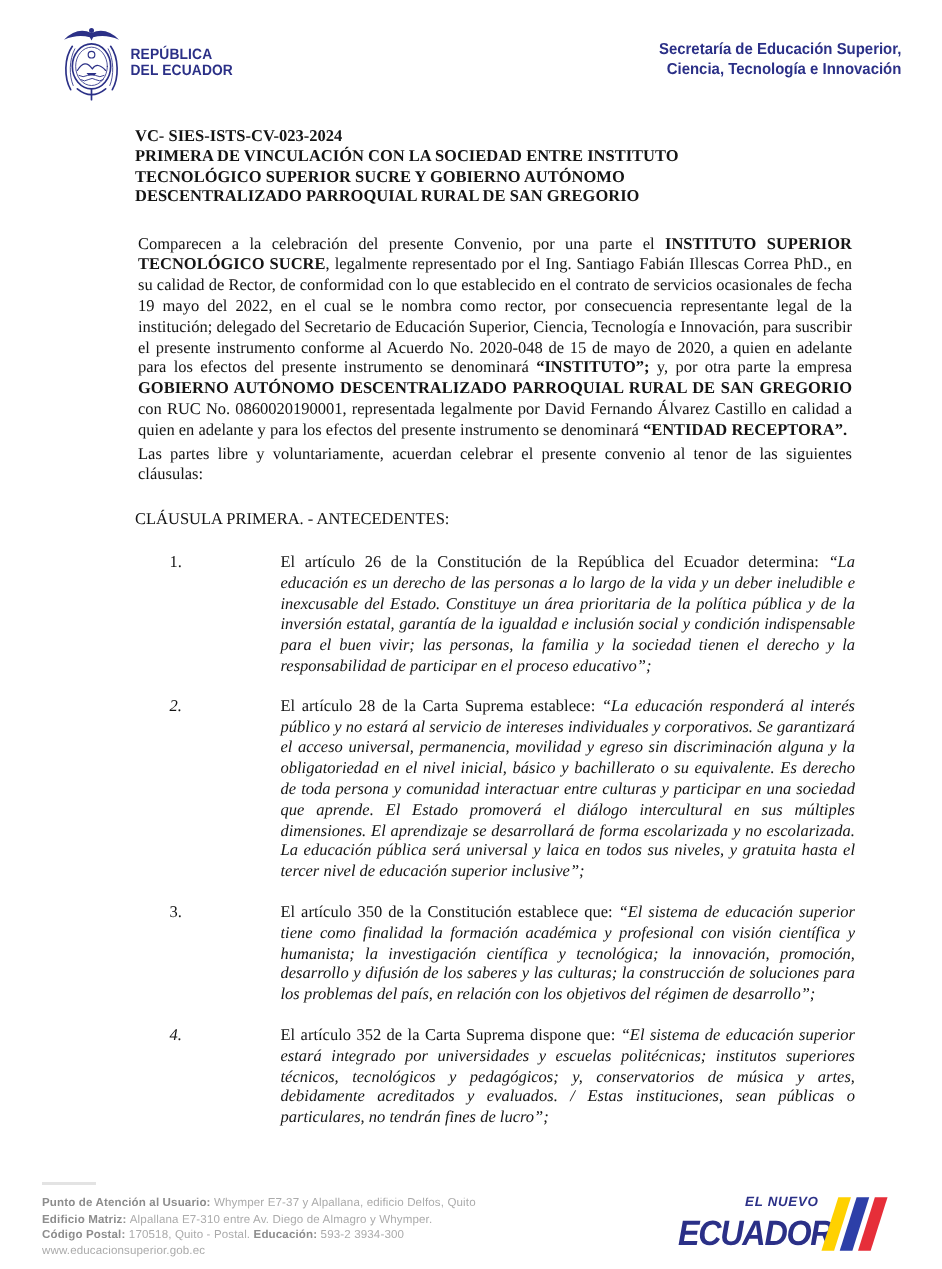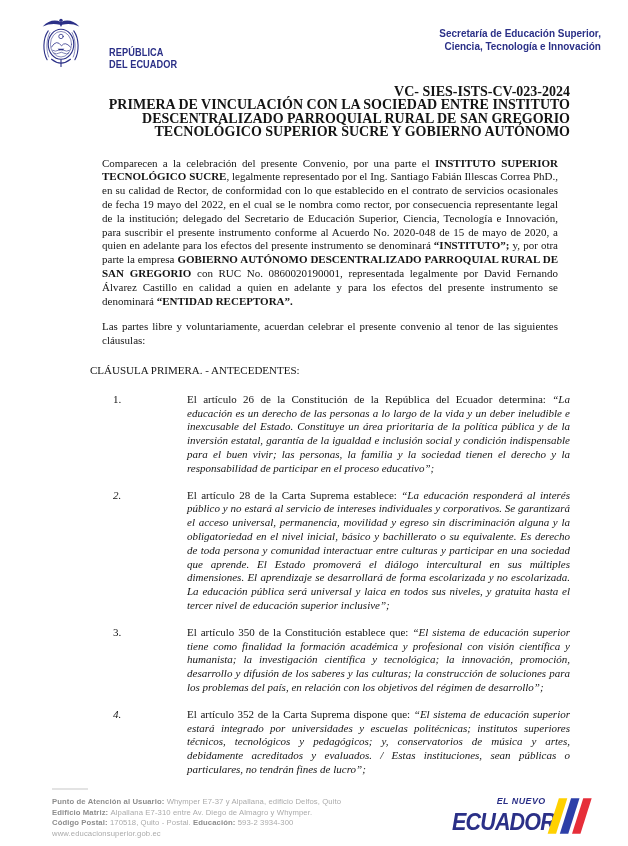--- a/index.html
+++ b/index.html
@@ -4,49 +4,49 @@
 <style>
   html,body { margin:0; padding:0; background:#ffffff; }
   .page {
     position:relative; width:628px; height:846px; margin:0 auto;
     background:#ffffff; overflow:hidden;
     font-family:"Liberation Serif", serif; color:#141414;
   }
 
   
   .hdr { display:flex; justify-content:space-between; align-items:flex-start; padding:14px 27px 0 36px; }
-  .brand { display:flex; align-items:flex-end; gap:23px; }
+  .brand { display:flex; align-items:center; gap:1px; }
   .brand svg { width:50px; height:56px; display:block; }
   .brand-text {
     font-family:"Liberation Sans", sans-serif; font-weight:bold;
     color:#2b3087; font-size:10px; line-height:11.5px; letter-spacing:.1px;
     transform:scaleX(.92); transform-origin:left center;
   }
   .secretaria {
     margin-top:13px; text-align:right;
     font-family:"Liberation Sans", sans-serif; font-weight:bold;
     color:#2b3087; font-size:10.6px; line-height:13px;
     transform:scaleX(.94); transform-origin:right center;
   }
 
   
   .content { margin:15px 58px 0 90px; font-size:11px; line-height:13.8px; }
-  .doc-title { text-align:right; font-weight:bold; font-size:14px; line-height:13.4px; margin-bottom:18px; }
-  .para { margin:12px; text-align:justify; }
+  .doc-title { text-align:left; font-weight:bold; font-size:11px; line-height:13.4px; margin-bottom:18px; }
+  .para { margin:2px; text-align:justify; }
   .clause { font-weight:normal; margin:16px 0 15px 0; }
   .items { list-style:none; margin:0; padding:0; }
   .item { display:flex; margin-bottom:13px; }
   .item .num { flex:none; width:27px; margin-left:23px; }
   .num-italic { font-style:italic; }
   .itxt { flex:1; text-align:justify;margin-left:47px; }
   .seg-b { font-weight:bold; }
   .seg-i { font-style:italic; }
 
   
-  .ftr { position:absolute; left:52px; right:26px; bottom:6px;
+  .ftr { position:absolute; left:28px; right:26px; bottom:6px;
          display:flex; justify-content:space-between; align-items:flex-end; }
   .ftr-rule { width:36px; height:2px; background:#e3e3e3; margin-bottom:7px; }
   .ftr-left { font-family:"Liberation Sans", sans-serif; font-size:7.7px;
               line-height:10.8px; color:#ababab; letter-spacing:.1px; }
   .ftr-left .seg-b { color:#8d8d8d; }
   .ftr-logo svg { width:150px; height:50px; display:block; }
 </style>
 </head>
 <body>
 
@@ -82,22 +82,22 @@
       <div>Secretaría de Educación Superior,</div>
       <div>Ciencia, Tecnología e Innovación</div>
     </div>
   </div>
 
   <div class="content">
 
     <div class="doc-title">
       <div>VC- SIES-ISTS-CV-023-2024</div>
       <div>PRIMERA DE VINCULACIÓN CON LA SOCIEDAD ENTRE INSTITUTO</div>
+      <div>TECNOLÓGICO SUPERIOR SUCRE Y GOBIERNO AUTÓNOMO</div>
       <div>DESCENTRALIZADO PARROQUIAL RURAL DE SAN GREGORIO</div>
-      <div>TECNOLÓGICO SUPERIOR SUCRE Y GOBIERNO AUTÓNOMO</div>
     </div>
 
     <p class="para"><span>Comparecen a la celebración del presente Convenio, por una parte el </span><span class="seg-b">INSTITUTO SUPERIOR TECNOLÓGICO SUCRE</span><span>, legalmente representado por el Ing. Santiago Fabián Illescas Correa PhD., en su calidad de Rector, de conformidad con lo que establecido en el contrato de servicios ocasionales de fecha 19 mayo del 2022, en el cual se le nombra como rector, por consecuencia representante legal de la institución; delegado del Secretario de Educación Superior, Ciencia, Tecnología e Innovación, para suscribir el presente instrumento conforme al Acuerdo No. 2020-048 de 15 de mayo de 2020, a quien en adelante para los efectos del presente instrumento se denominará </span><span class="seg-b">“INSTITUTO”;</span><span> y, por otra parte la empresa </span><span class="seg-b">GOBIERNO AUTÓNOMO DESCENTRALIZADO PARROQUIAL RURAL DE SAN GREGORIO</span><span> con RUC No. 0860020190001, representada legalmente por David Fernando Álvarez Castillo en calidad a quien en adelante y para los efectos del presente instrumento se denominará </span><span class="seg-b">“ENTIDAD RECEPTORA”.</span></p>
     <p class="para">Las partes libre y voluntariamente, acuerdan celebrar el presente convenio al tenor de las siguientes cláusulas:</p>
 
     <p class="clause">CLÁUSULA PRIMERA. - ANTECEDENTES:</p>
 
     <ol class="items">
       <li class="item">
         <span class="num">1.</span>

